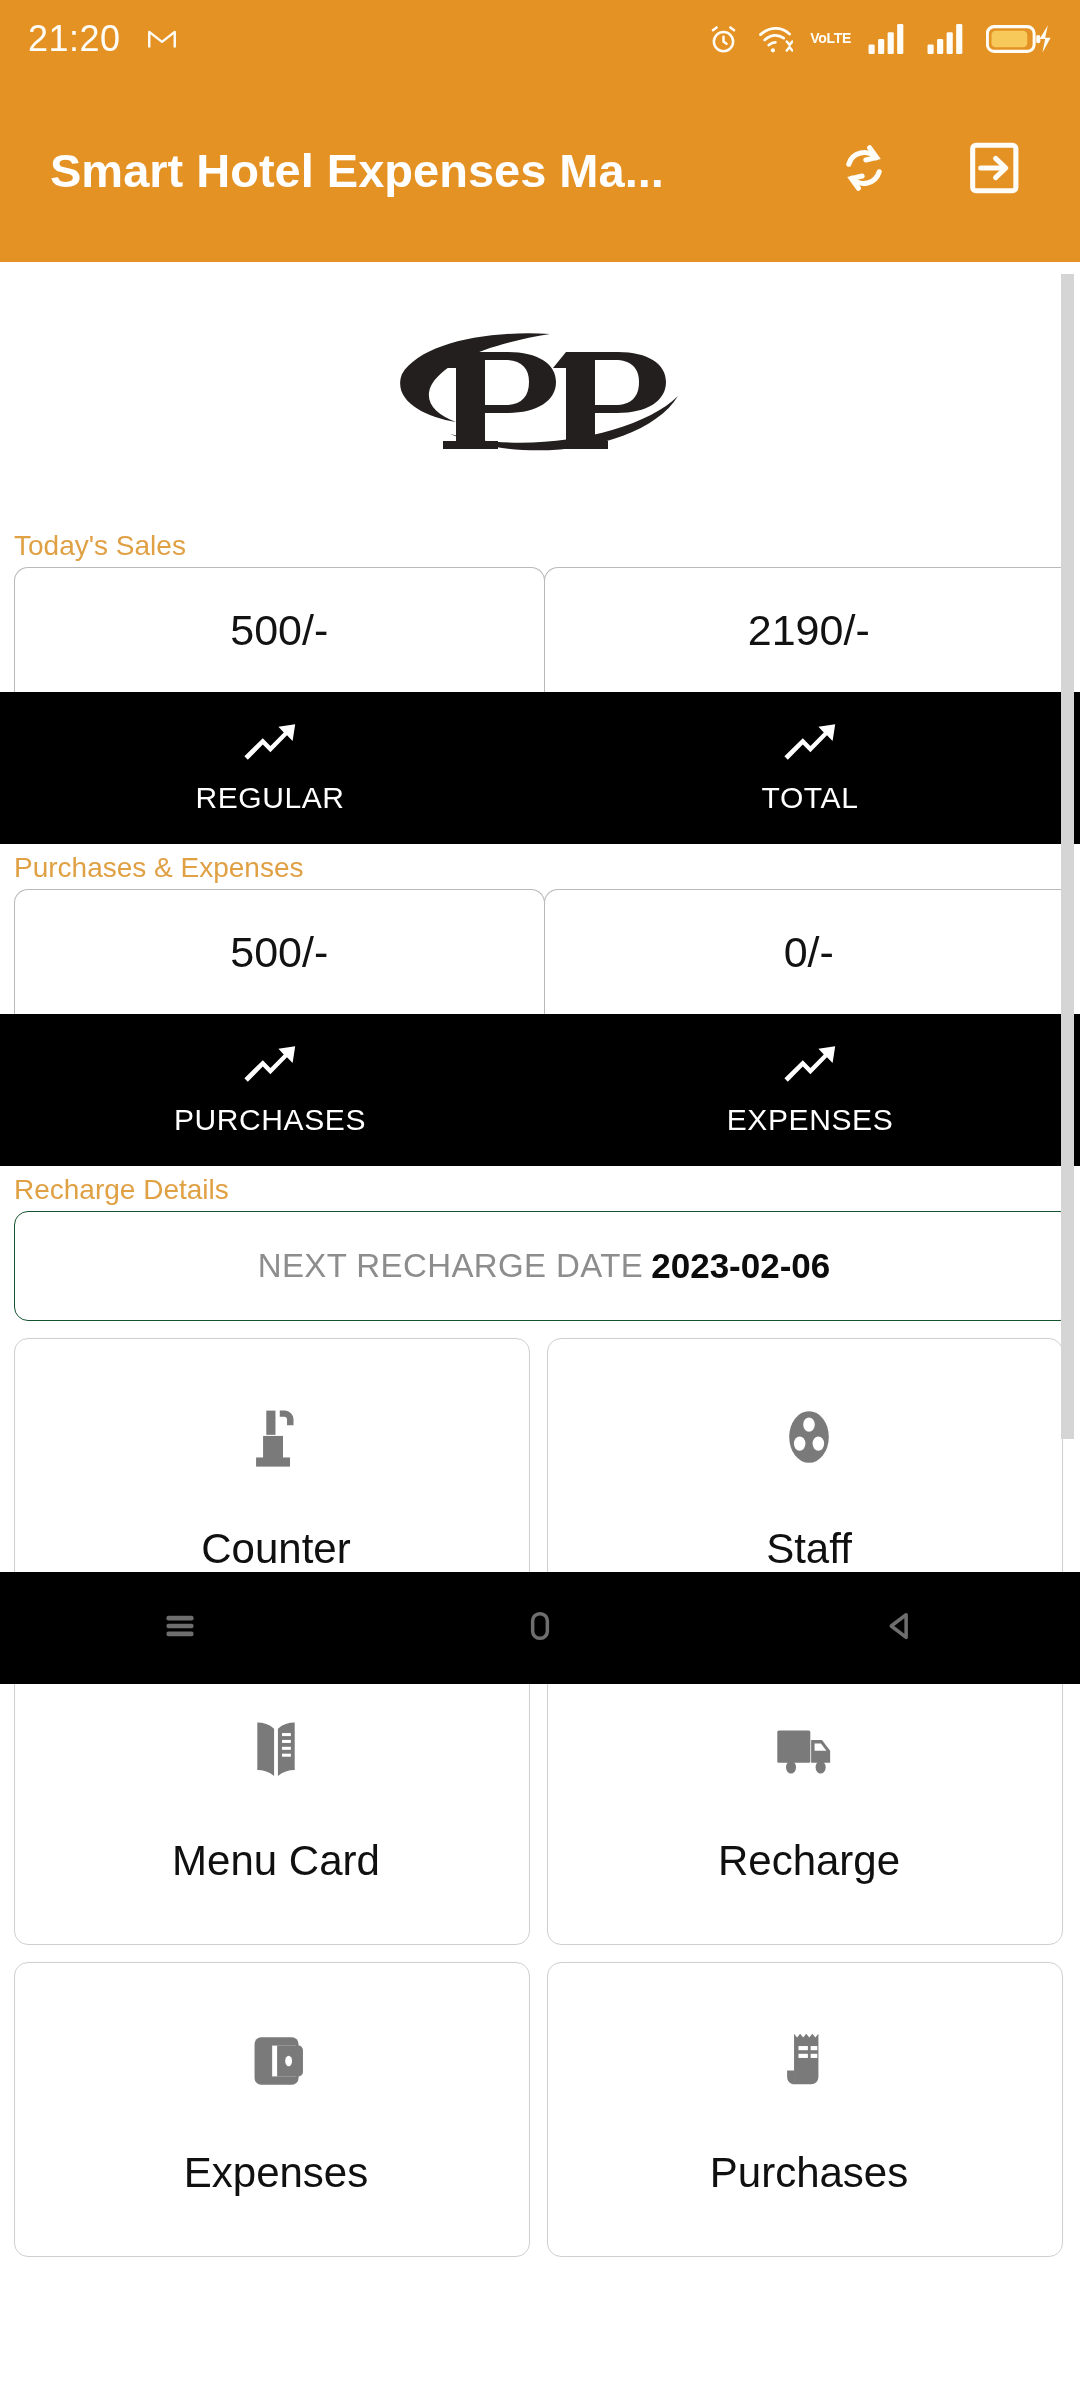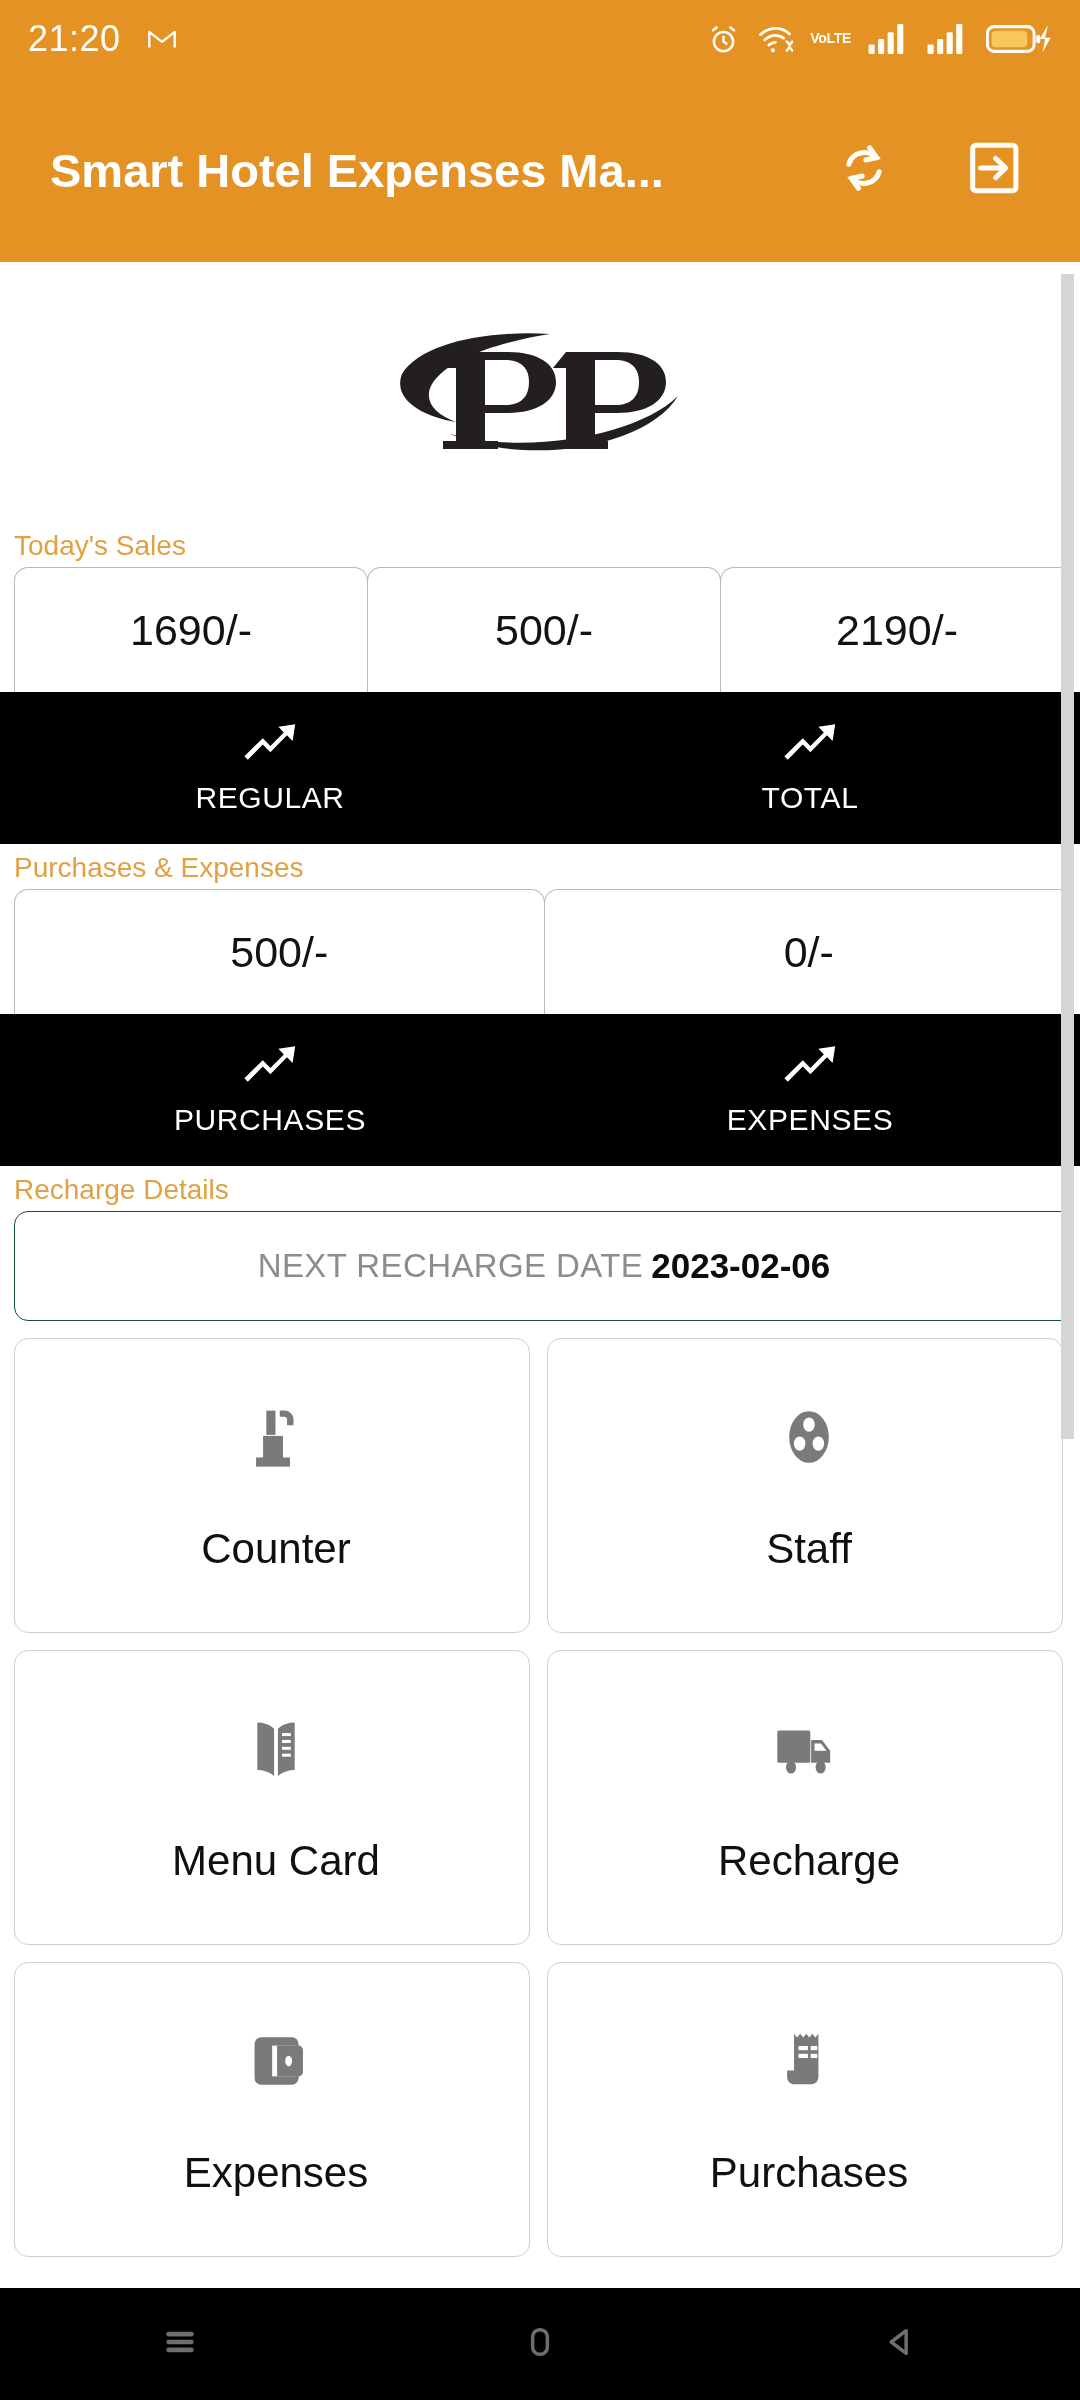--- a/index.html
+++ b/index.html
@@ -2,21 +2,21 @@
 <html><head>
 <meta charset="utf-8">
 <style>
   * { margin:0; padding:0; box-sizing:border-box; }
   html, body {
     width:1080px; height:2400px;
     background:#ffffff;
     font-family:"Liberation Sans", sans-serif;
     overflow:hidden;
   }
-  .phone { position:relative; width:1080px; height:2400px; background:#fff; }
+  .phone { position:relative; width:1080px; height:1684px; background:#fff; }
 
   
   .statusbar {
     height:78px; background:#e59225;
     display:flex; align-items:center;
     padding:0 28px; color:#fffdf7;
   }
   .sb-left { display:flex; align-items:center; gap:24px; }
   .sb-clock { font-size:36px; letter-spacing:0.5px; font-weight:400; }
   .sb-right { margin-left:auto; display:flex; align-items:center; gap:17px; }
@@ -217,23 +217,20 @@
           <path d="M176 30 h52 c30 0 48 12 48 30 c0 19 -19 31 -49 31 h-22 v28 h13 v8 h-55 v-8 h13 v-73 h-13 z
                    M205 38 v45 h20 c16 0 24 -8 24 -23 c0 -14 -8 -22 -24 -22 z"></path>
         </g>
       </svg>
     </div>
 
     <div class="section-title">Today's Sales</div>
     <div class="stat-group">
       <div class="stat-values">
         <div class="stat-val-cell">
-          <span>1690/-</span>
-        </div>
-        <div class="stat-val-cell">
           <span>500/-</span>
         </div>
         <div class="stat-val-cell">
           <span>2190/-</span>
         </div>
       </div>
       <div class="stat-labels">
         <div class="stat-label-cell">
           <span>
             <svg width="56" height="40" viewBox="0 0 28 20" fill="#fff">

